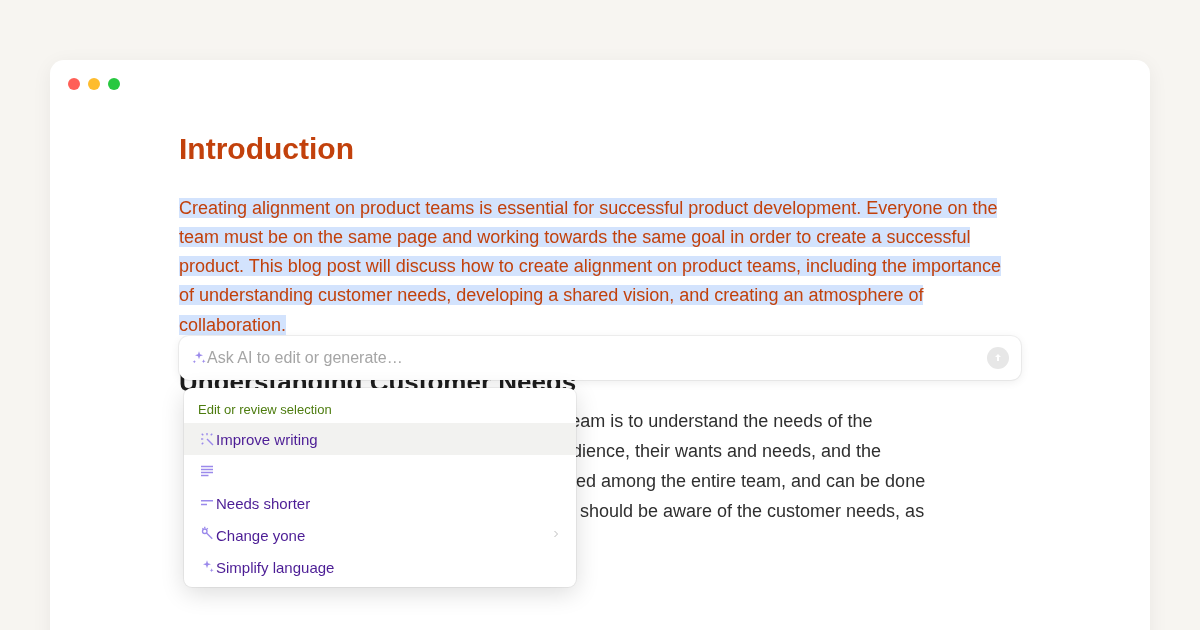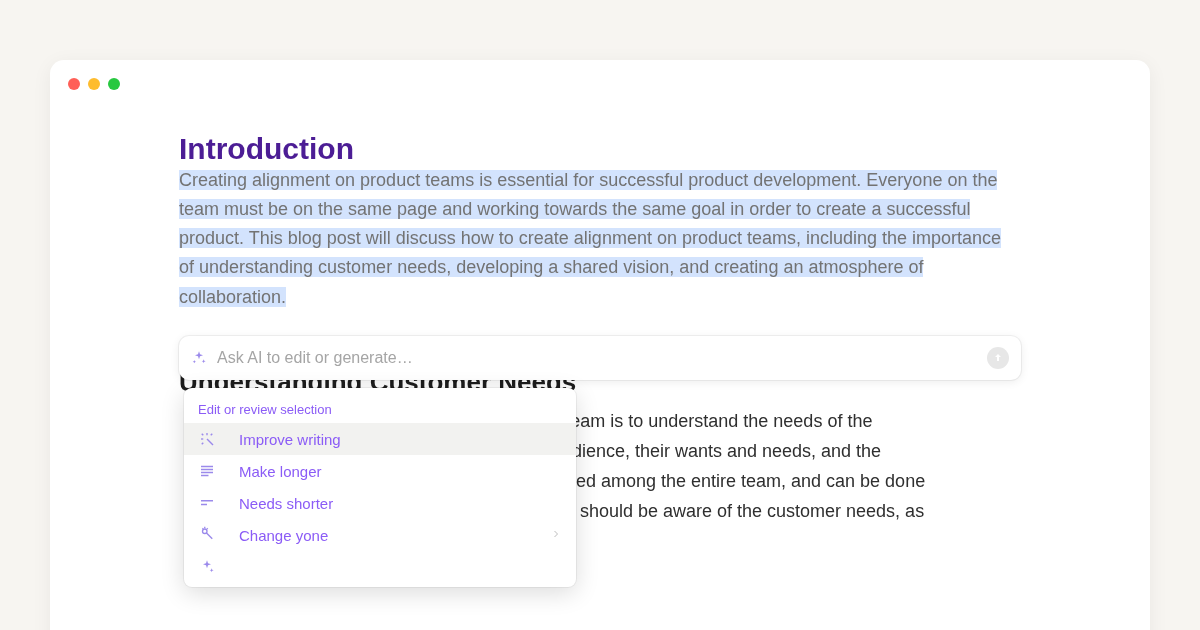--- a/index.html
+++ b/index.html
@@ -35,27 +35,27 @@
 
   .content {
     position: absolute;
     left: 129px;
     top: 72px;
     width: 842px;
   }
   h1 {
     font-size: 30px;
     font-weight: 700;
-    color: #4c1d95;
-    margin-bottom: 0;
+    color: #c2410c;
+    margin-bottom: 28px;
   }
   .para {
     font-size: 18px;
     line-height: 1.62;
-    color: #737373;
+    color: #c2410c;
   }
   .sel {
     background: #d3e3fd;
   }
 
   .ai-bar {
     position: absolute;
     left: 129px;
     top: 276px;
     width: 842px;
@@ -70,21 +70,20 @@
   }
   .ai-bar .sparkle {
     width: 16px; height: 16px; flex: 0 0 auto;
   }
   .ai-bar input {
     flex: 1;
     border: none;
     outline: none;
     font-size: 16px;
     color: #3b82f6;
-    margin-left: 10px;
   }
   .ai-bar input::placeholder { color: #a5a5a5; }
   .send {
     width: 22px; height: 22px; border-radius: 50%;
     background: #e7e7e7;
     display: flex; align-items: center; justify-content: center;
     flex: 0 0 auto;
   }
 
   .under-heading {
@@ -116,32 +115,32 @@
     top: 328px;
     width: 392px;
     background: #ffffff;
     border-radius: 8px;
     box-shadow: 0 6px 24px rgba(0,0,0,0.14), 0 0 0 1px rgba(0,0,0,0.05);
     padding: 6px 0 4px 0;
     z-index: 10;
   }
   .dd-header {
     font-size: 13px;
-    color: #8b5cf6;
+    color: #4d7c0f;
     font-weight: 500;
     padding: 8px 14px 6px 14px;
   }
   .dd-item {
     display: flex;
     align-items: center;
     padding: 7px 14px;
     font-size: 15px;
-    color: #8b5cf6;
+    color: #4c1d95;
     cursor: pointer;
-    gap: 23px;
+    gap: 0;
   }
   .dd-item.hovered { background: #f2f2f0; }
   .dd-icon {
     width: 18px; height: 18px;
     display: flex; align-items: center; justify-content: center;
     flex: 0 0 auto;
   }
   .dd-label { flex: 1; }
   .chev { color: #b0b0ae; font-size: 14px; }
 
@@ -207,21 +206,20 @@
 
     <div class="dd-item">
       <span class="dd-icon">
         <svg viewBox="0 0 24 24" width="18" height="18" stroke-width="2" class="purple">
           <line x1="4" y1="6" x2="20" y2="6"></line>
             <line x1="4" y1="10" x2="20" y2="10"></line>
           <line x1="4" y1="14" x2="20" y2="14"></line>
             <line x1="4" y1="18" x2="14" y2="18"></line>
         </svg>
       </span>
-      <span class="dd-label">Make longer</span>
     </div>
 
     <div class="dd-item">
       <span class="dd-icon">
         <svg viewBox="0 0 24 24" width="18" height="18" stroke-width="2" class="purple">
           <line x1="4" y1="9" x2="20" y2="9"></line>
             <line x1="4" y1="14" x2="12" y2="14"></line>
         </svg>
       </span>
       <span class="dd-label">Needs shorter</span>
@@ -242,16 +240,17 @@
           </svg>
       </span>
     </div>
 
     <div class="dd-item">
       <span class="dd-icon">
         <svg viewBox="0 0 24 24" width="16" height="16">
             <path class="purple-fill" d="M12 2l1.5 4.5L18 8l-4.5 1.5L12 14l-1.5-4.5L6 8l4.5-1.5L12 2zM19 14l.8 2.2L22 17l-2.2.8L19 20l-.8-2.2L16 17l2.2-.8L19 14z"></path>
           </svg>
       </span>
+      <span class="dd-label">Simplify language</span>
     </div>
   </div>
 
 </div>
 
 </body></html>

